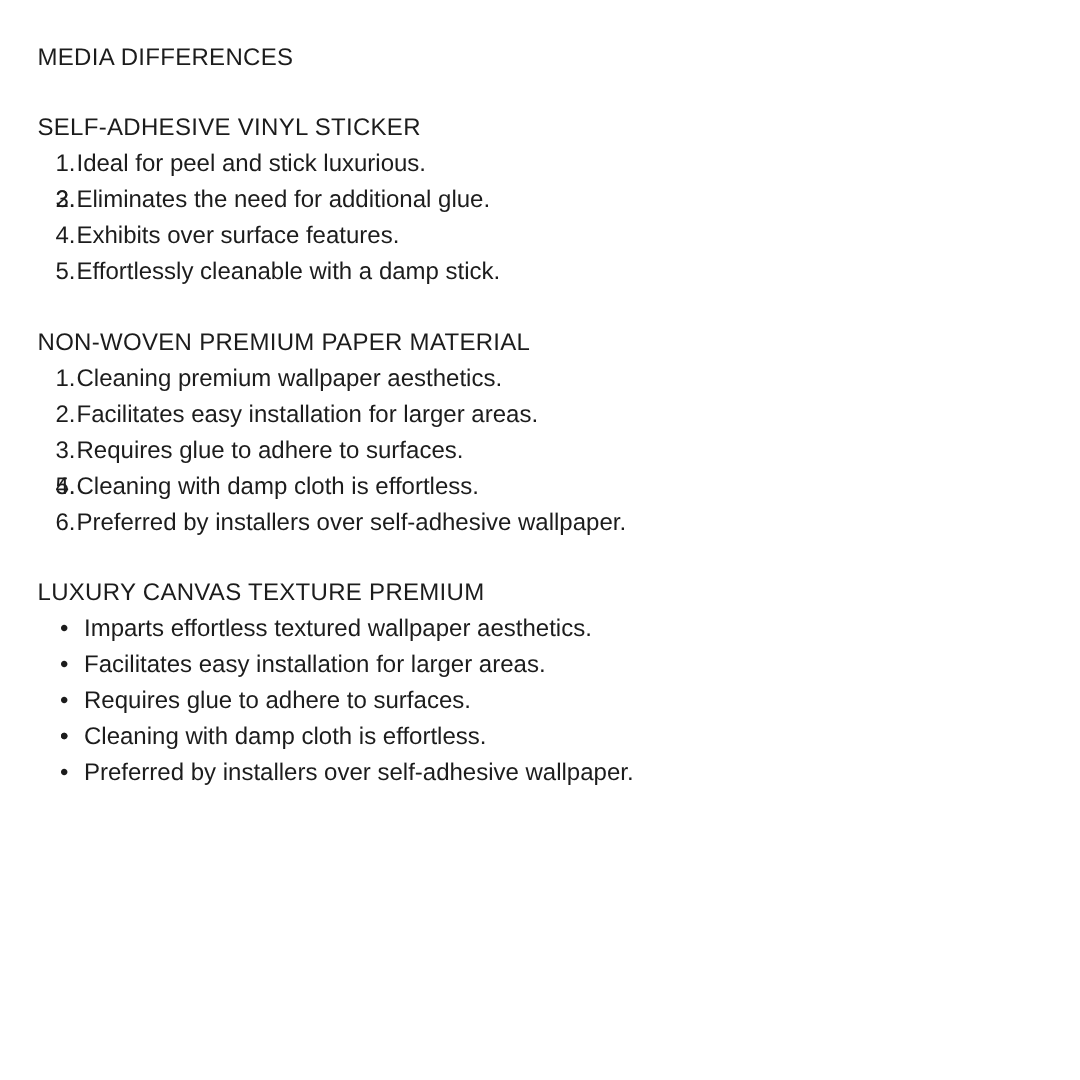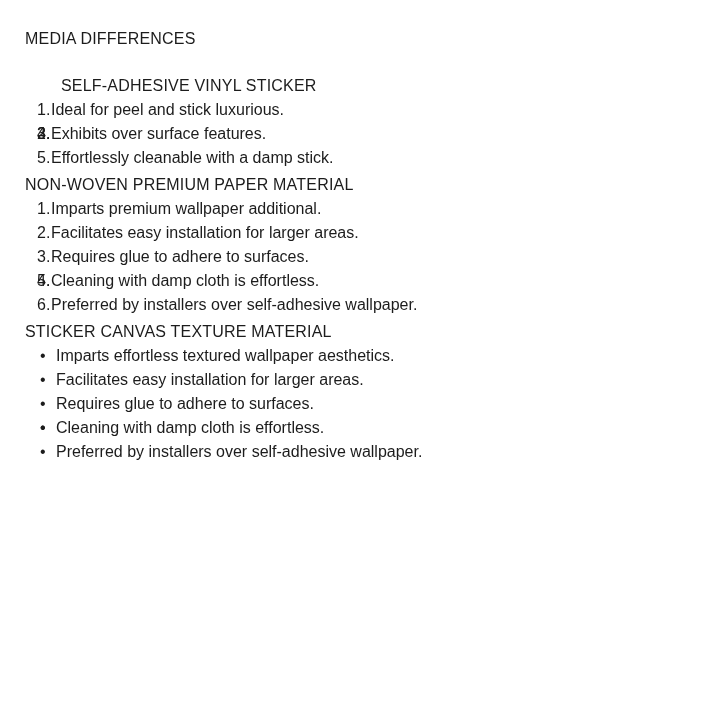--- a/index.html
+++ b/index.html
@@ -17,22 +17,22 @@
   }
   .doc-title,
   .section-heading {
     margin: 0;
     font-size: 16px;
     font-weight: 400;
     line-height: 24px;
     letter-spacing: 0.2px;
     white-space: nowrap;
   }
-  .gap-a { margin-top: 23px; margin-left: 36px; }
-  .gap-b { margin-top: 3px; }
+  .gap-a { margin-top: 23px; }
+  .gap-b { margin-top: 23px; }
   .gap-c { margin-top: 26px; }
   .gap-d { margin-top: 27px; }
   ol.feature-list, ul.feature-list {
     margin: 0;
     padding: 0;
     list-style: none;
   }
   .feature-list li {
     position: relative;
     line-height: 24px;
@@ -59,36 +59,37 @@
   <ol class="feature-list num gap-a">
     <li>
       <span class="marker">1.</span>
       <span class="item-text">Ideal for peel and stick luxurious.</span>
     </li>
     <li>
       <span class="marker">2.</span>
     </li>
     <li>
       <span class="marker">3.</span>
+      <span class="item-text">Eliminates the need for additional glue.</span>
     </li>
     <li>
       <span class="marker">4.</span>
       <span class="item-text">Exhibits over surface features.</span>
     </li>
     <li>
       <span class="marker">5.</span>
       <span class="item-text">Effortlessly cleanable with a damp stick.</span>
     </li>
   </ol>
 
   <h2 class="section-heading gap-b">NON-WOVEN PREMIUM PAPER MATERIAL</h2>
   <ol class="feature-list num gap-c">
     <li>
       <span class="marker">1.</span>
-      <span class="item-text">Imparts premium wallpaper additional.</span>
+      <span class="item-text">Cleaning premium wallpaper aesthetics.</span>
     </li>
     <li>
       <span class="marker">2.</span>
       <span class="item-text">Facilitates easy installation for larger areas.</span>
     </li>
     <li>
       <span class="marker">3.</span>
       <span class="item-text">Requires glue to adhere to surfaces.</span>
     </li>
     <li>
@@ -97,21 +98,21 @@
     <li>
       <span class="marker">5.</span>
       <span class="item-text">Cleaning with damp cloth is effortless.</span>
     </li>
     <li>
       <span class="marker">6.</span>
       <span class="item-text">Preferred by installers over self-adhesive wallpaper.</span>
     </li>
   </ol>
 
-  <h2 class="section-heading gap-b">STICKER CANVAS TEXTURE MATERIAL</h2>
+  <h2 class="section-heading gap-b">LUXURY CANVAS TEXTURE PREMIUM</h2>
   <ul class="feature-list bul gap-d">
     <li>
       <span class="marker">•</span>
       <span class="item-text">Imparts effortless textured wallpaper aesthetics.</span>
     </li>
     <li>
       <span class="marker">•</span>
       <span class="item-text">Facilitates easy installation for larger areas.</span>
     </li>
     <li>

